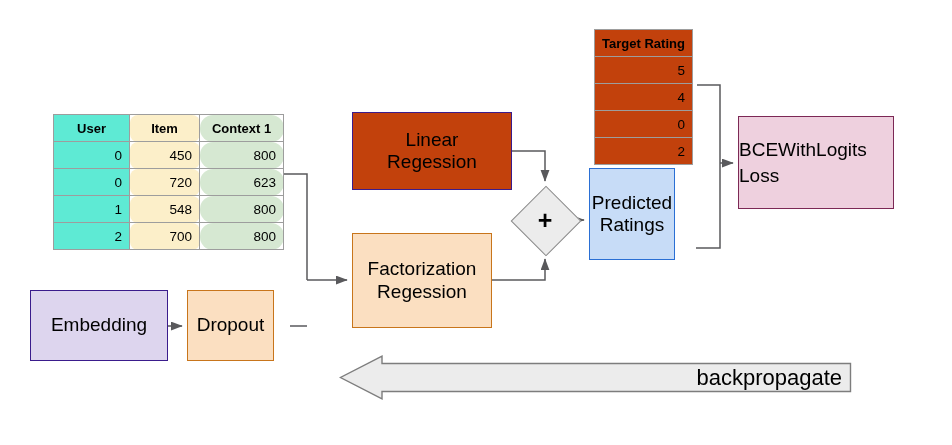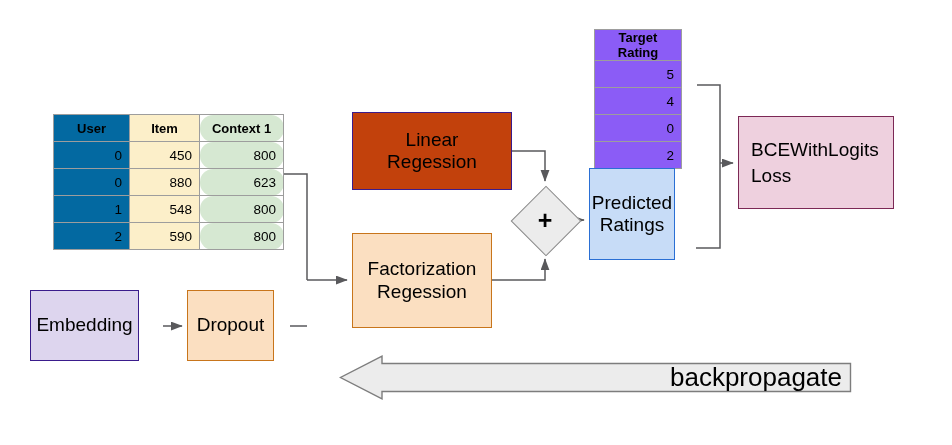--- a/index.html
+++ b/index.html
@@ -47,41 +47,41 @@
     left: 352px; top: 112px; width: 160px; height: 78px;
     background: #c2410c;
     border-color: #3a1c8c;
   }
   .node-factorization {
     left: 352px; top: 233px; width: 140px; height: 95px;
     background: #fbdfc1;
     border-color: #c8751b;
   }
   .node-embedding {
-    left: 30px; top: 290px; width: 109px; height: 71px;
+    left: 30px; top: 290px; width: 138px; height: 71px;
     background: #ddd5ee;
     border-color: #3a1c8c;
   }
   .node-dropout {
     left: 187px; top: 290px; width: 87px; height: 71px;
     background: #fbdfc1;
     border-color: #c8751b;
   }
   .node-predicted-ratings {
     left: 589px; top: 168px; width: 86px; height: 92px;
     background: #c7dcf7;
     border-color: #2a6fd4;
   }
   .node-loss {
     left: 738px; top: 116px; width: 156px; height: 93px;
     background: #eed0de;
     border-color: #7c2855;
     justify-content: flex-start;
     text-align: left;
-    padding-left: 12px;
+    padding-left: 0;
     line-height: 1.32;
   }
 
   
   .diamond-wrap {
     position: absolute;
     left: 511px; top: 186px;
     width: 68px; height: 68px;
   }
   .diamond-shape {
@@ -119,49 +119,49 @@
   }
   .tbl th {
     font-weight: bold;
     text-align: center;
     font-size: 13px;
   }
   .tbl td { text-align: right; }
 
   .tbl-features { left: 53px; top: 114px; }
   .tbl-features th:nth-child(1), .tbl-features td:nth-child(1) {
-    width: 76px; background: #0369a1;
+    width: 76px; background: #5eead4;
   }
   .tbl-features th:nth-child(2), .tbl-features td:nth-child(2) {
-    width: 70px; background: #fcefc9;
+    width: 70px; background: #fcefc9; border-radius: 8px;
   }
   .tbl-features th:nth-child(3), .tbl-features td:nth-child(3) {
     width: 84px; background: #d6e8d2; border-radius: 13px;
   }
 
   .tbl-target { left: 594px; top: 29px; }
   .tbl-target th, .tbl-target td {
-    width: 87px;
-    background: #8b5cf6;
+    width: 98px;
+    background: #c2410c;
   }
 
   
   .backprop {
     position: absolute;
     left: 339px; top: 355px;
     width: 513px; height: 45px;
   }
   .backprop-label {
     position: absolute;
     right: 10px;
     top: 0;
     height: 45px;
     display: flex;
     align-items: center;
-    font-size: 26px;
+    font-size: 22px;
     margin-left: 19px;
   }
 </style>
 </head>
 <body>
 
 <div id="canvas">
 
   <svg id="edges" viewBox="0 0 952 445" width="952" height="445">
     <defs>
@@ -200,31 +200,31 @@
       </tr>
     </thead>
     <tbody>
       <tr>
         <td>0</td>
         <td>450</td>
         <td>800</td>
       </tr>
       <tr>
         <td>0</td>
-        <td>880</td>
+        <td>720</td>
         <td>623</td>
       </tr>
       <tr>
         <td>1</td>
         <td>548</td>
         <td>800</td>
       </tr>
       <tr>
         <td>2</td>
-        <td>590</td>
+        <td>700</td>
         <td>800</td>
       </tr>
     </tbody>
   </table>
 
   <table class="tbl tbl-target">
     <thead>
       <tr>
         <th>Target Rating</th>
       </tr>

